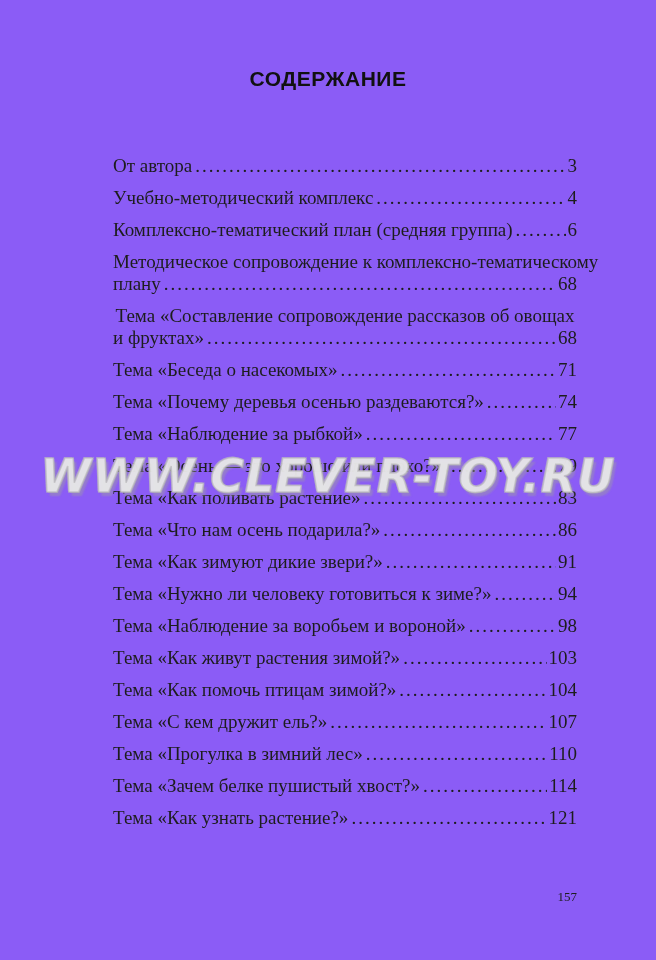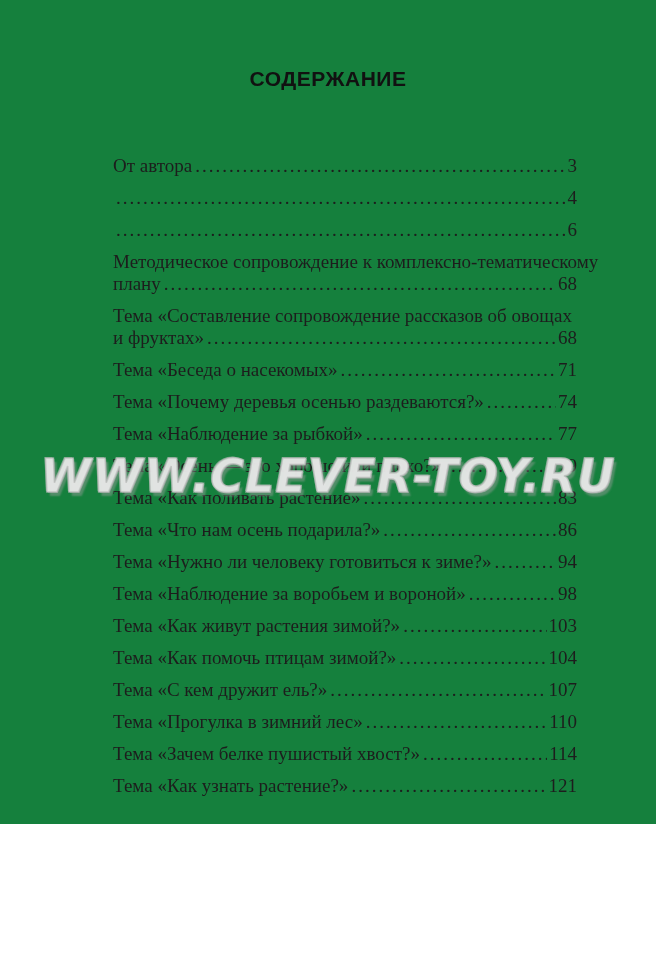--- a/index.html
+++ b/index.html
@@ -1,22 +1,22 @@
 <!DOCTYPE html>
 <html><head>
 <meta charset="utf-8">
 <style>
   * { margin: 0; padding: 0; box-sizing: border-box; }
   html, body { background: #ffffff; }
   .page {
     position: relative;
     width: 656px;
-    height: 824px;
+    height: 960px;
     margin: 0 auto;
-    background: #15803d;
+    background: #8b5cf6;
     overflow: hidden;
     font-family: "Liberation Serif", serif;
     color: #1d1d1d;
   }
   .page-title {
     margin-top: 66px;
     text-align: center;
     font-family: "Liberation Sans", sans-serif;
     font-weight: bold;
     font-size: 21px;
@@ -29,20 +29,21 @@
     z-index: 1;
     margin: 63px 79px 0 113px;
   }
   .toc-entry {
     margin-bottom: 10px;
     font-size: 19px;
     line-height: 22px;
   }
   .toc-cont {
     white-space: pre;
+    text-align: center;
   }
   .toc-flex {
     display: flex;
     align-items: baseline;
   }
   .toc-title {
     white-space: pre;
     flex: 0 0 auto;
   }
   .toc-dots {
@@ -102,27 +103,29 @@
   <div class="toc-entry">
     <div class="toc-flex">
       <span class="toc-title">От автора</span>
       <span class="toc-dots"></span>
       <span class="toc-page">3</span>
     </div>
   </div>
 
   <div class="toc-entry">
     <div class="toc-flex">
+      <span class="toc-title">Учебно-методический комплекс</span>
       <span class="toc-dots"></span>
       <span class="toc-page">4</span>
     </div>
   </div>
 
   <div class="toc-entry">
     <div class="toc-flex">
+      <span class="toc-title">Комплексно-тематический план (средняя группа)</span>
       <span class="toc-dots"></span>
       <span class="toc-page">6</span>
     </div>
   </div>
 
   <div class="toc-entry">
     <div class="toc-cont">Методическое сопровождение к комплексно-тематическому</div>
         <div class="toc-flex">
       <span class="toc-title">плану</span>
       <span class="toc-dots"></span>
@@ -180,20 +183,27 @@
   </div>
 
   <div class="toc-entry">
     <div class="toc-flex">
       <span class="toc-title">Тема «Что нам осень подарила?»</span>
       <span class="toc-dots"></span>
       <span class="toc-page">86</span>
     </div>
   </div>
 
+  <div class="toc-entry">
+    <div class="toc-flex">
+      <span class="toc-title">Тема «Как зимуют дикие звери?»</span>
+      <span class="toc-dots"></span>
+      <span class="toc-page">91</span>
+    </div>
+  </div>
 
   <div class="toc-entry">
     <div class="toc-flex">
       <span class="toc-title">Тема «Нужно ли человеку готовиться к зиме?»</span>
       <span class="toc-dots"></span>
       <span class="toc-page">94</span>
     </div>
   </div>
 
   <div class="toc-entry">

